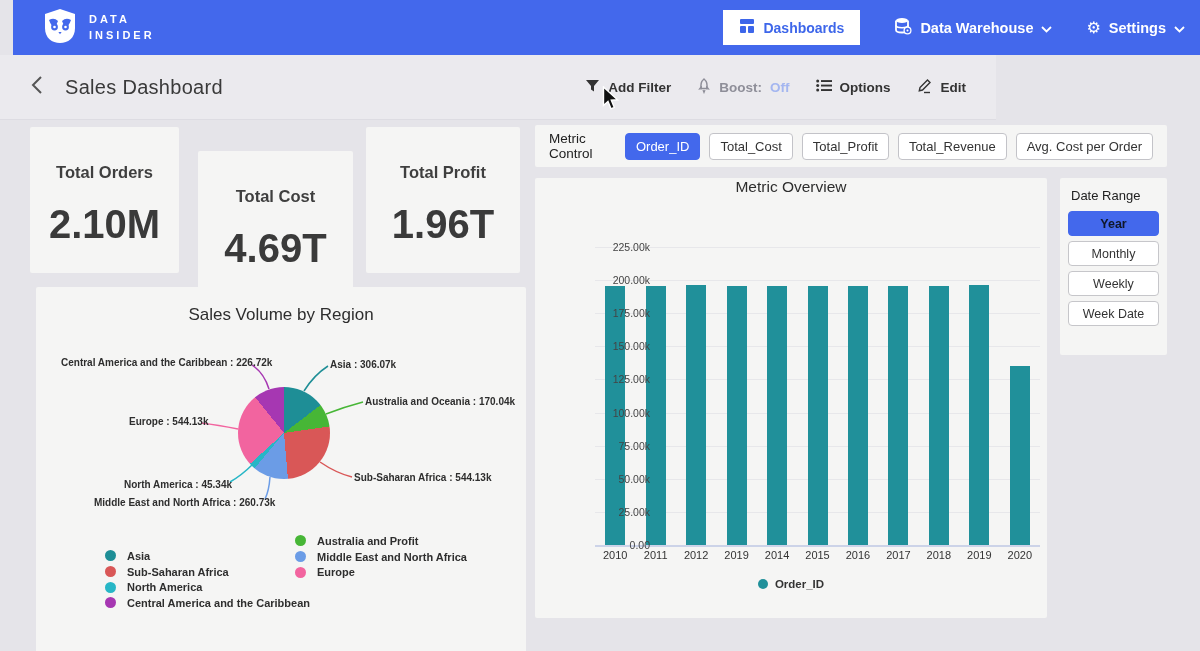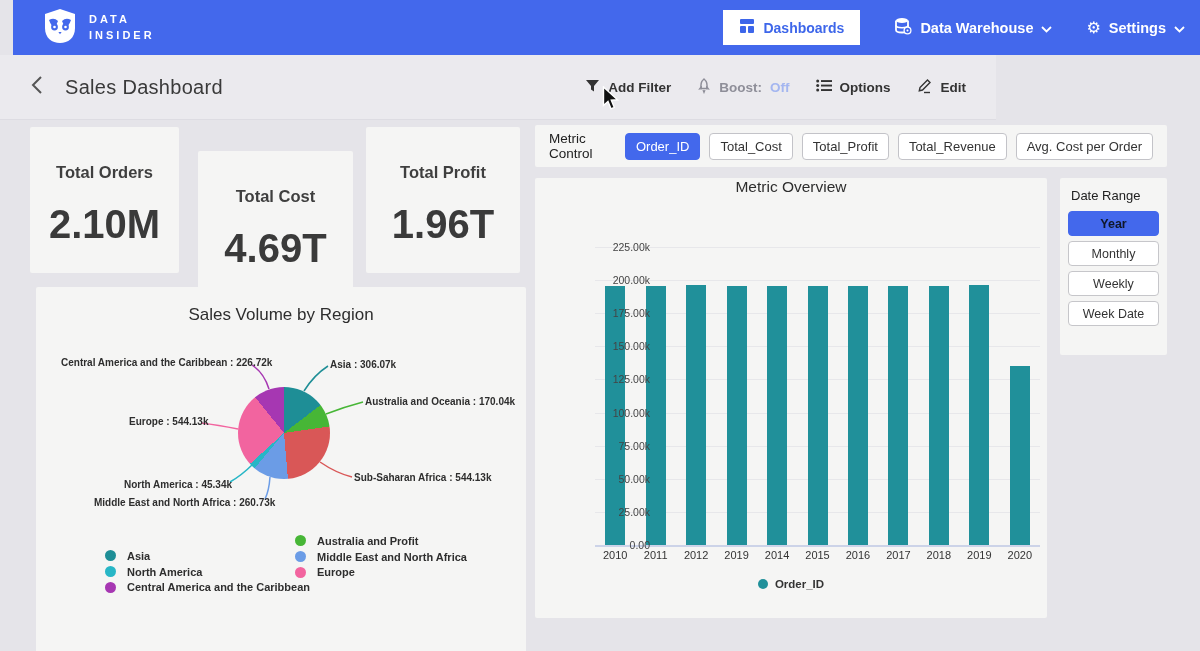--- a/index.html
+++ b/index.html
@@ -303,20 +303,24 @@
         <div class="plbl" style="left: 88px; top: 192px;">North America : 45.34k</div>
         <div class="plbl" style="left: 93px; top: 129px;">Europe : 544.13k</div>
         <div class="plbl" style="left: 25px; top: 70px;">Central America and the Caribbean : 226.72k</div>
       </div>
     <div class="pie-legend-col" id="pie-legend-1" style="left:69px; top:246px;margin-top:15px;">
         <div class="pie-legend-row">
           <span class="dot" style="background: rgb(30, 142, 150);"></span>
           <span>Asia</span>
         </div>
         <div class="pie-legend-row">
+          <span class="dot" style="background: rgb(217, 87, 87);"></span>
+          <span>Sub-Saharan Africa</span>
+        </div>
+        <div class="pie-legend-row">
           <span class="dot" style="background: rgb(39, 182, 198);"></span>
           <span>North America</span>
         </div>
         <div class="pie-legend-row">
           <span class="dot" style="background: rgb(166, 55, 178);"></span>
           <span>Central America and the Caribbean</span>
         </div>
       </div>
     <div class="pie-legend-col" id="pie-legend-2" style="left:259px; top:246px;">
         <div class="pie-legend-row">

